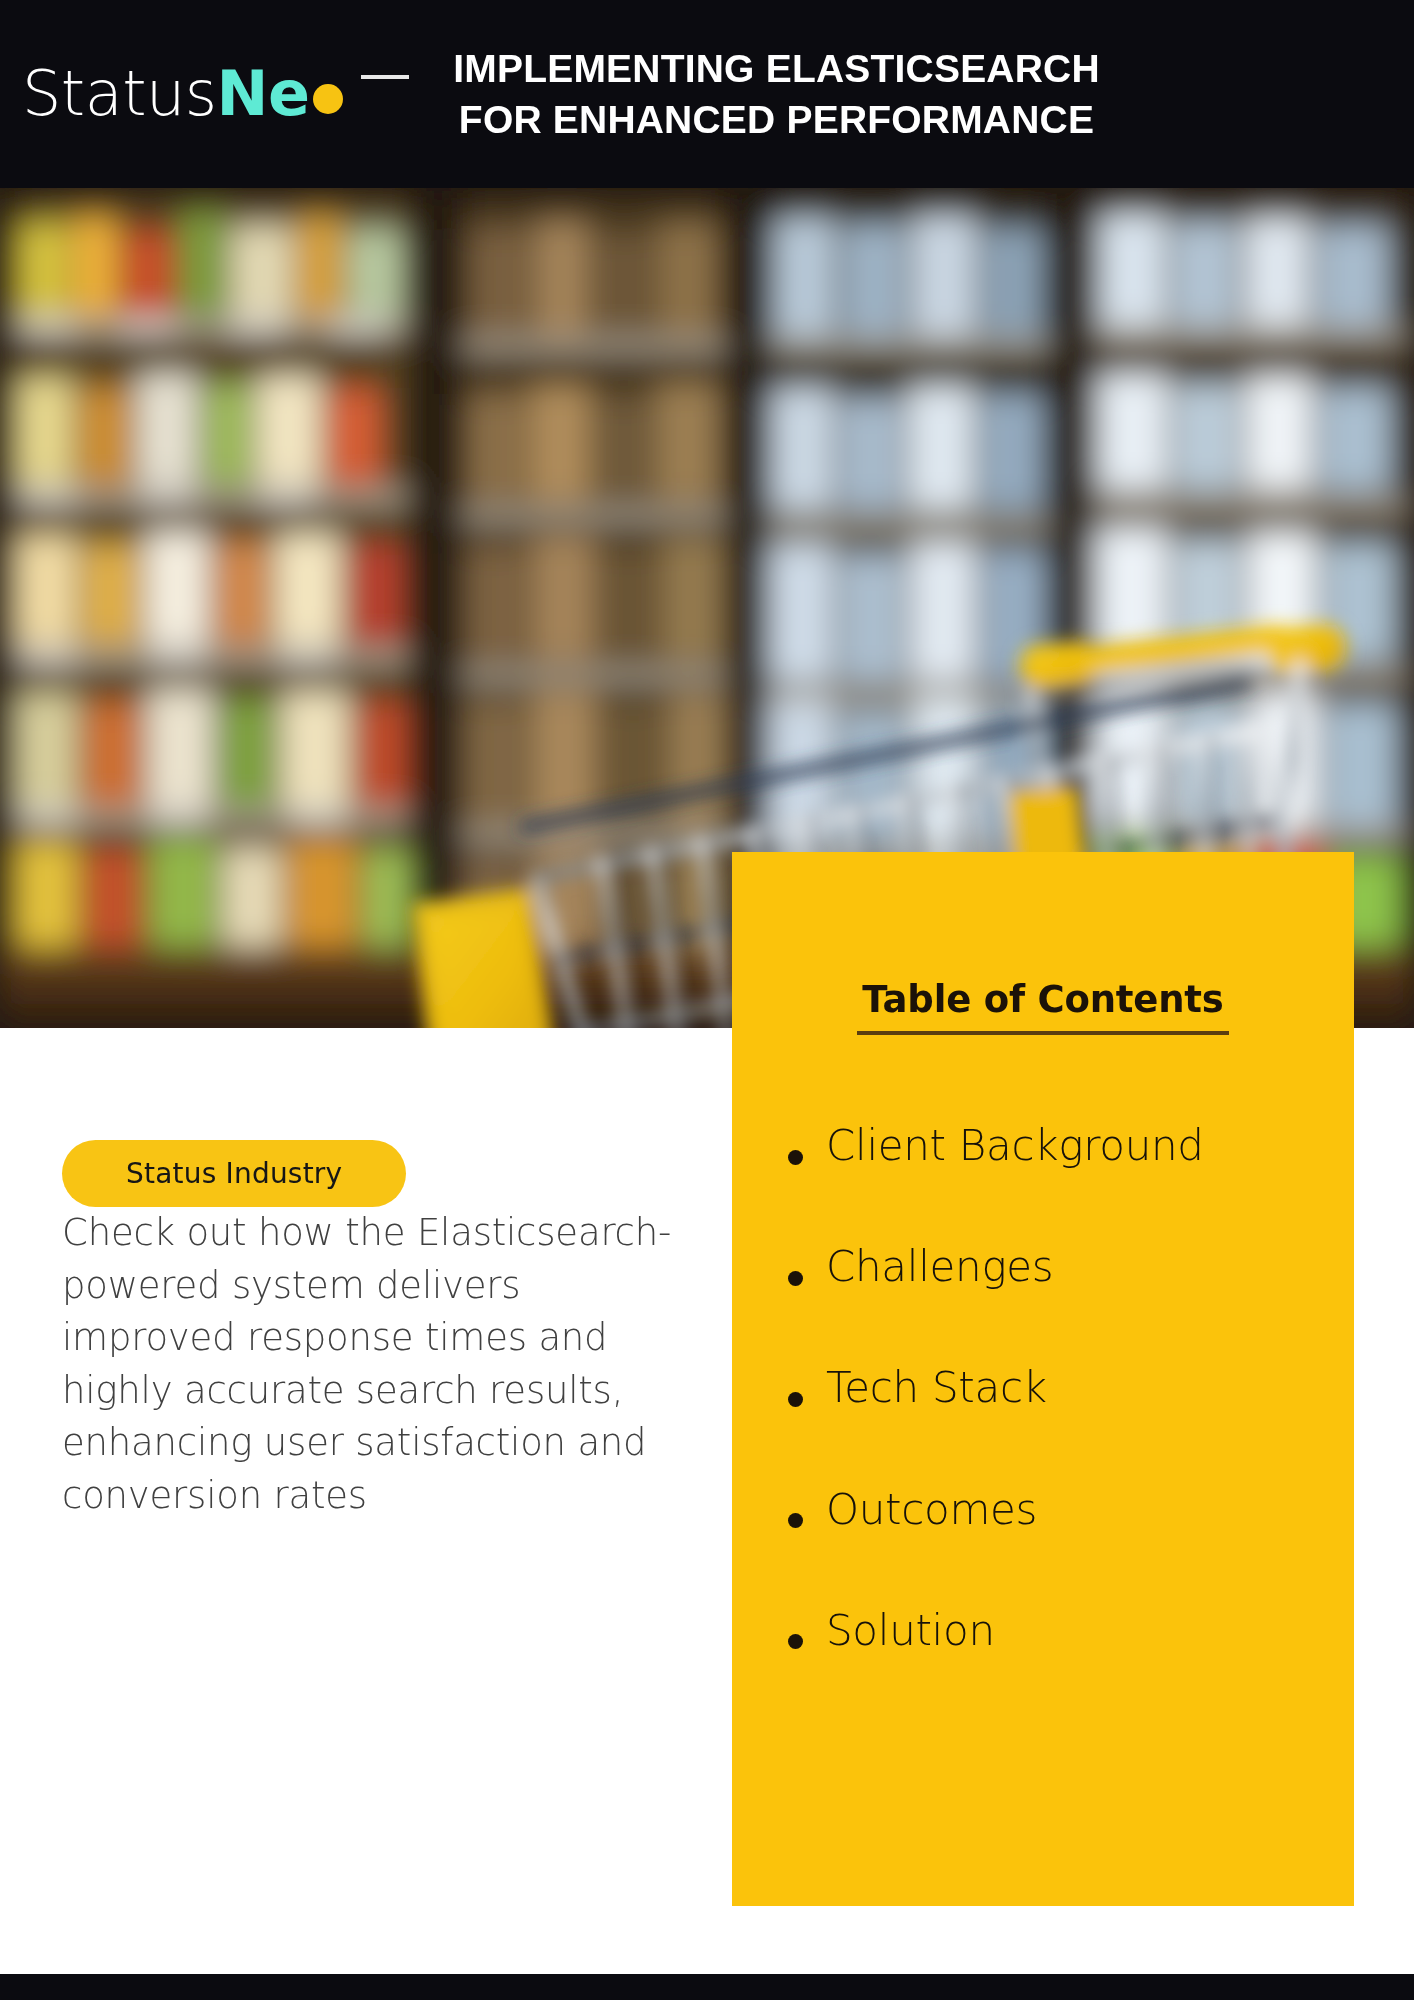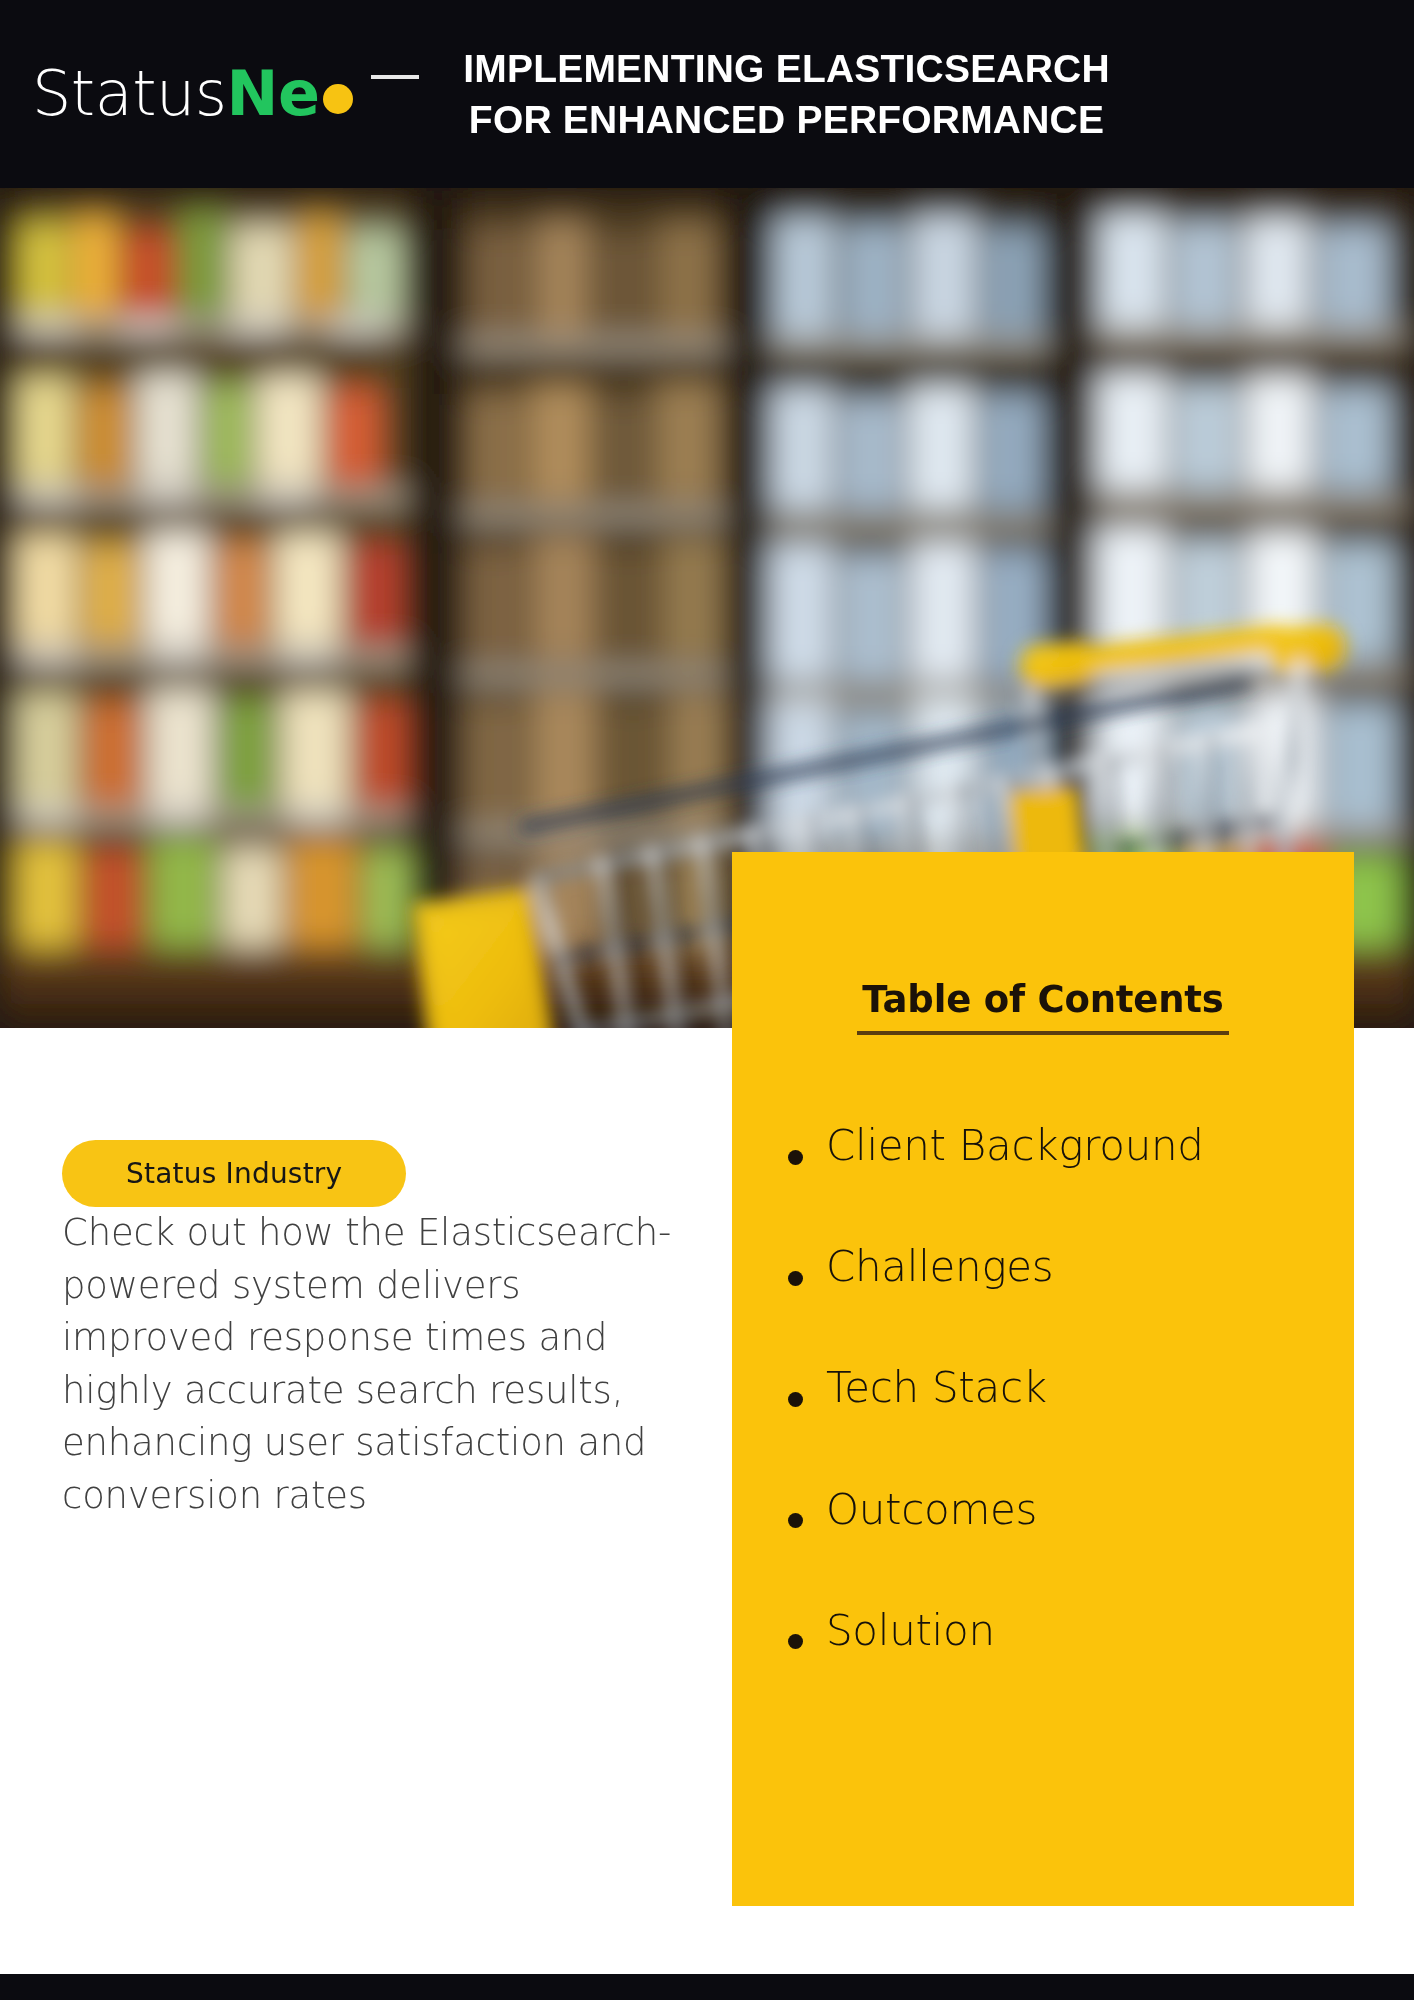--- a/index.html
+++ b/index.html
@@ -11,32 +11,32 @@
     overflow:hidden;
   }
 
   
   .header {
     position:absolute; left:0; top:0; width:1414px; height:188px;
     background:#0b0b10;
     display:flex; align-items:center;
   }
   .logo {
-    margin-left:32px;
+    margin-left:22px;
     display:flex; align-items:baseline;
     white-space:nowrap;
   }
   .logo-status {
     font-family:"DejaVu Sans", sans-serif;
     font-size:62px; font-weight:300; color:#ffffff;
     letter-spacing:-0.5px; line-height:1;
   }
   .logo-neo {
     font-family:"DejaVu Sans", sans-serif;
-    font-size:62px; font-weight:700; color:#22c55e;
+    font-size:62px; font-weight:700; color:#5eead4;
     letter-spacing:-0.5px; line-height:1;
   }
   .logo-dot {
     display:inline-block;
     width:30px; height:30px; border-radius:50%;
     background:#f7c312;
     margin-left:3px;
     position:relative; top:-1px;
   }
   .logo-dash {

